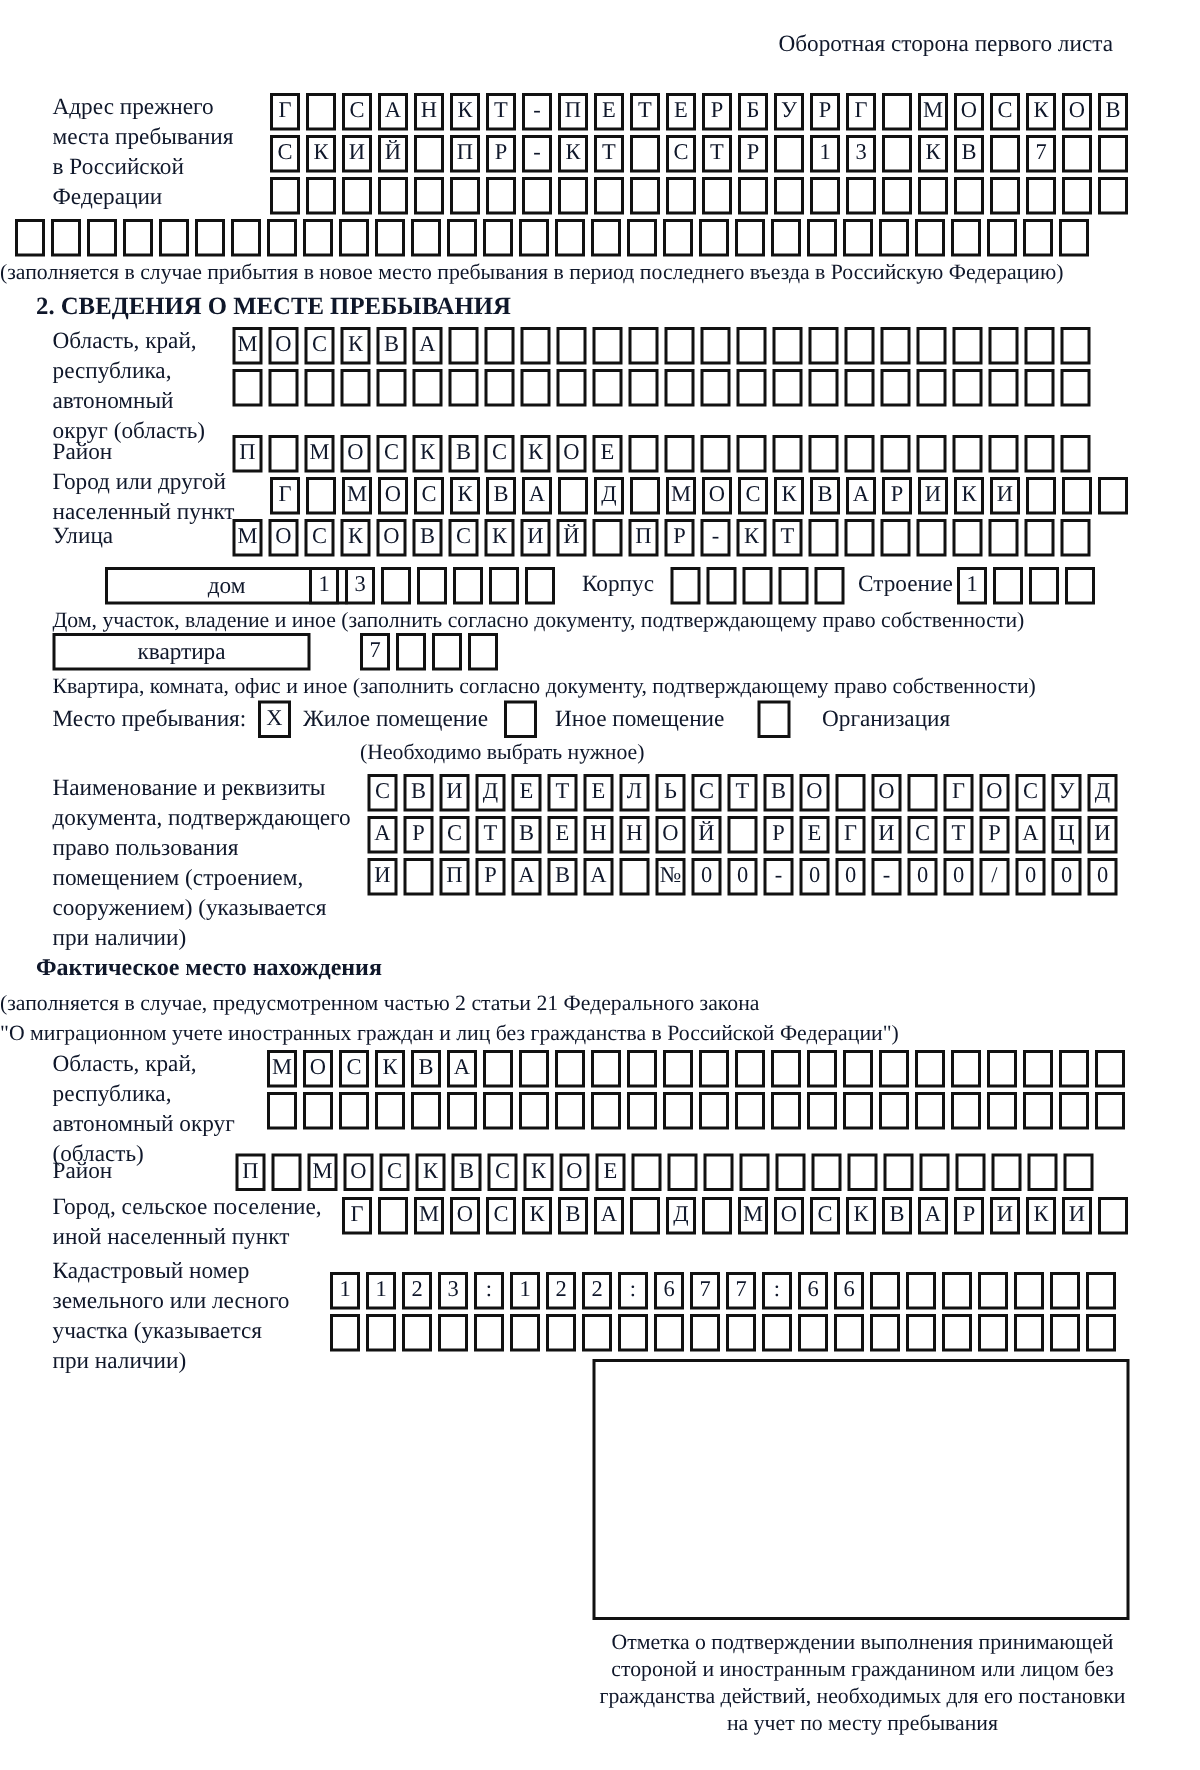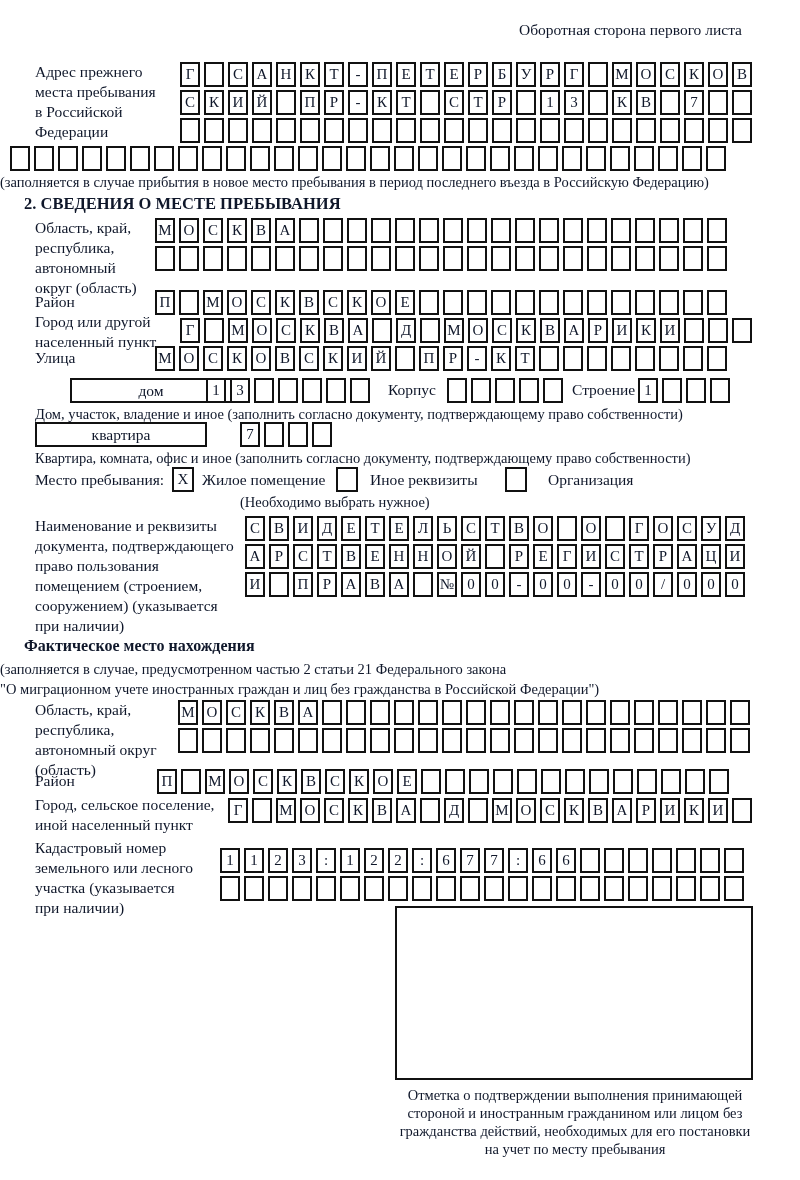--- a/index.html
+++ b/index.html
@@ -338,21 +338,21 @@
   <div class="txt small" style="left:35px;top:448px;">Квартира, комната, офис и иное (заполнить согласно документу, подтверждающему право собственности)</div>
 
   <div class="txt" style="left:35px;top:470px;">Место пребывания:</div>
   <div class="checkbox" style="left:172px;top:467px;">
     <span>X</span>
   </div>
   <div class="txt" style="left:202px;top:470px;">Жилое помещение</div>
   <div class="checkbox" style="left:336px;top:467px;">
     <span></span>
   </div>
-  <div class="txt" style="left:370px;top:470px;">Иное реквизиты</div>
+  <div class="txt" style="left:370px;top:470px;">Иное помещение</div>
   <div class="checkbox" style="left:505px;top:467px;">
     <span></span>
   </div>
   <div class="txt" style="left:548px;top:470px;">Организация</div>
   <div class="txt small" style="left:240px;top:492px;">(Необходимо выбрать нужное)</div>
 
   <div class="labelblock" style="left:35px;top:516px;">
     <div>Наименование и реквизиты</div>
     <div>документа, подтверждающего</div>
     <div>право пользования</div>

